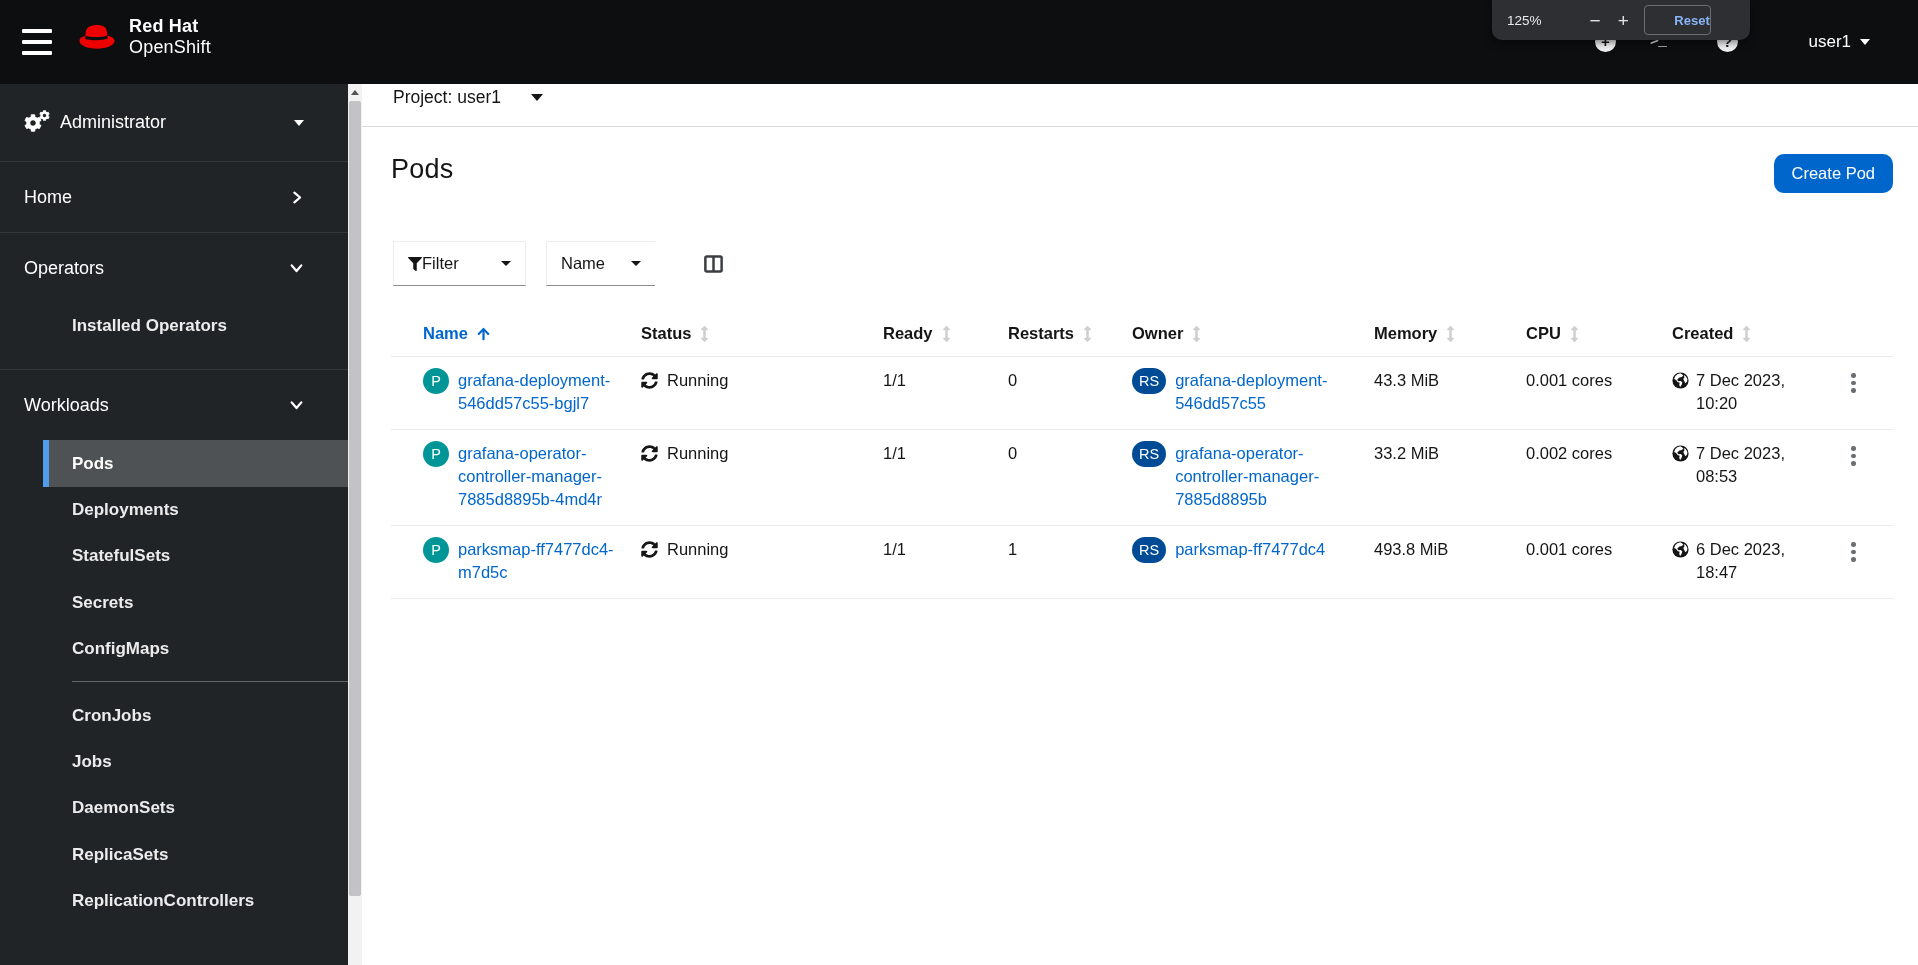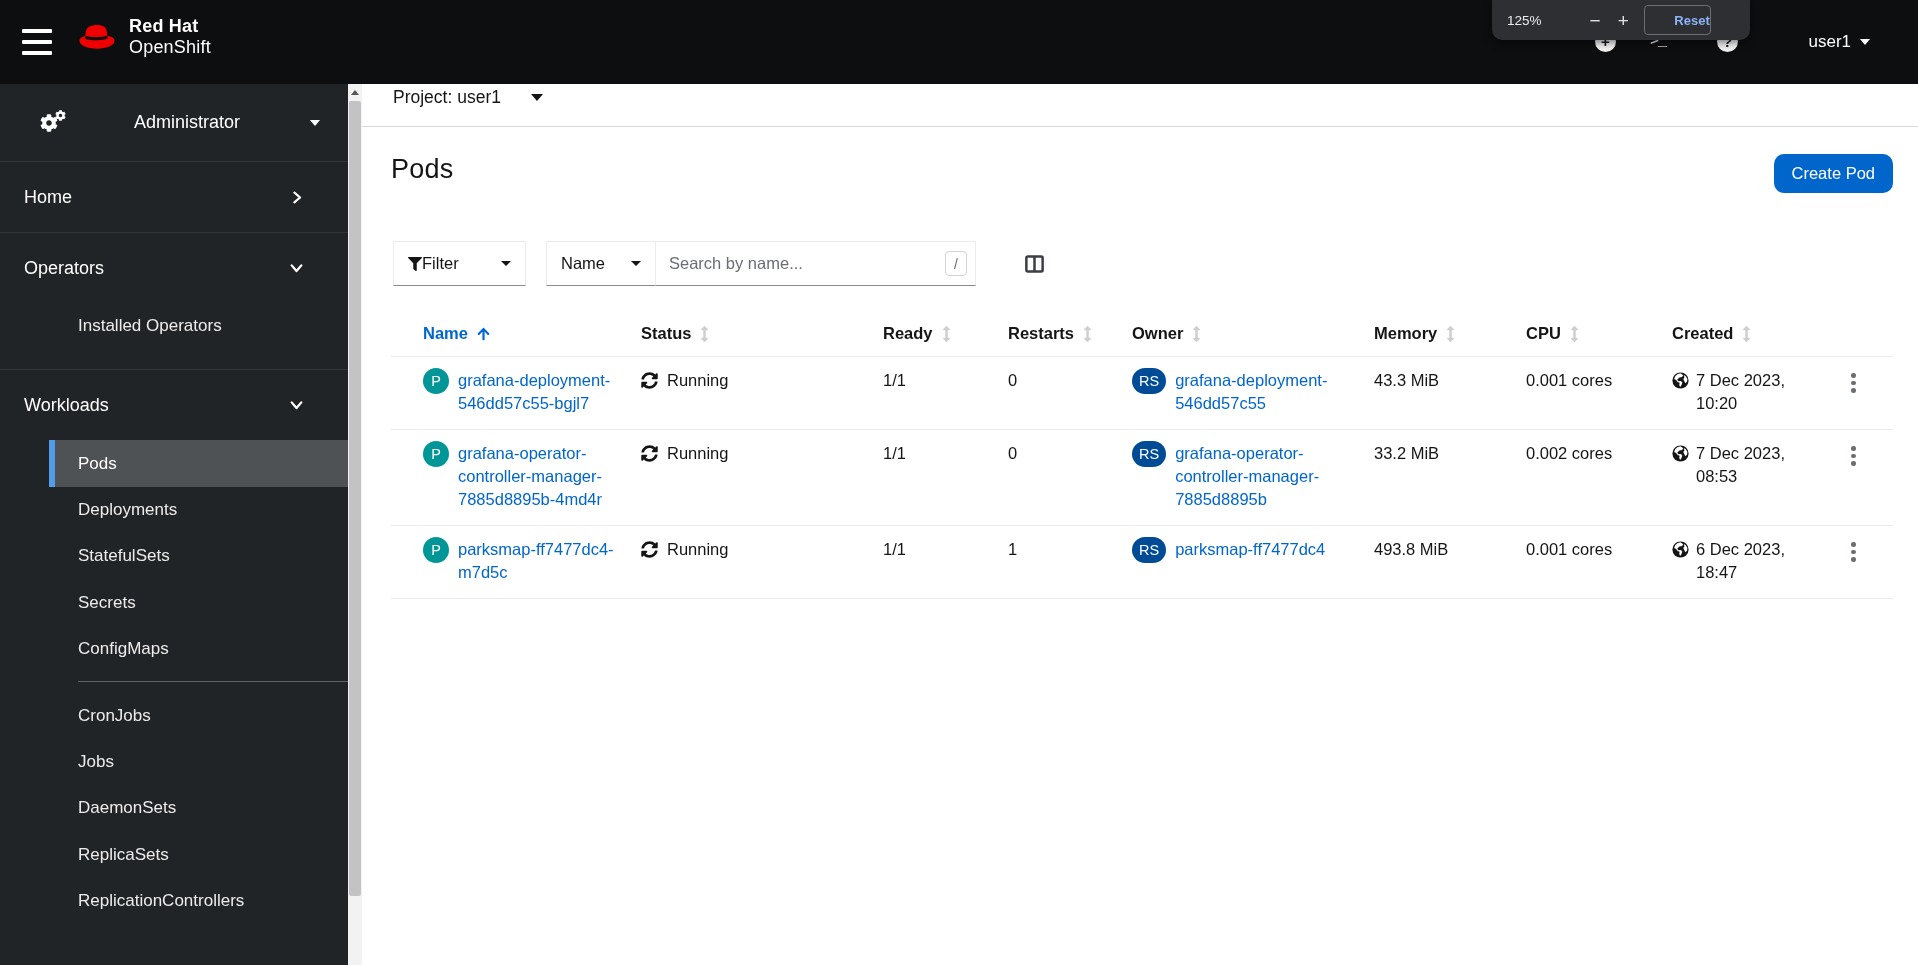--- a/index.html
+++ b/index.html
@@ -24,27 +24,27 @@
   
   .zoom-overlay { position:absolute; left:1492px; top:0; width:258px; height:40px; background:#2d2f32; border-radius:0 0 10px 10px; box-shadow:0 2px 8px rgba(0,0,0,.55); display:flex; align-items:center; z-index:60; }
   .zoom-level { margin-left:15px; font-size:13.5px; color:#e8eaed; }
   .zoom-step { background:none; border:none; color:#dee1e6; font-size:19px; line-height:1; }
   .zoom-minus { margin-left:48px; }
   .zoom-plus { margin-left:17px; }
   .zoom-reset { margin-left:15px; width:67px; height:30px; background:transparent; border:1px solid #6b6f74; border-radius:4px; color:var(--reset-link,#8ab4f8); font-size:13px; font-weight:700;text-align:right; }
 
   
   .sidebar { position:absolute; top:84px; left:0; width:348px; height:881px; background:var(--sidebar-bg,#212427); overflow:hidden; }
-  .perspective { width:100%; height:77px; display:flex; align-items:center; gap:12px; padding:0 44px 0 24px; background:none; border:none; color:#fff; font-size:18px; text-align:center;margin-left:16px; }
+  .perspective { width:100%; height:77px; display:flex; align-items:center; gap:12px; padding:0 44px 0 24px; background:none; border:none; color:#fff; font-size:18px; text-align:left; }
   .perspective-label { flex:1; }
   .gears { position:relative; width:24px; height:22px; flex:0 0 24px; }
   .gears svg { position:absolute; }
   .nav-section { border-top:1px solid #32373c; }
   .nav-section-header { width:100%; height:70px; display:flex; align-items:center; justify-content:space-between; padding:0 44px 0 24px; background:none; border:none; color:#fff; font-size:18px; }
-  .nav-section ul { list-style:none; padding:0 0 20px 18px; }
+  .nav-section ul { list-style:none; padding:0 0 20px 12px;font-weight:bold; }
   .nav-section.clipped ul { padding-bottom:0; }
   .nav-item { display:flex; align-items:center; height:46.4px; margin-left:31px; padding-left:29px; color:#ececec; font-size:17px; cursor:pointer; }
   .nav-item.active { background:#4f5255; border-left:6px solid var(--nav-accent,#519de9); padding-left:23px; color:#fff; }
   .nav-divider { border:none; border-top:1px solid #606468; margin:9px 0 10px 60px; }
 
   
   .nav-scrollbar { position:absolute; top:84px; left:348px; width:14px; height:881px; background:#f2f2f3; }
   .sb-arrow { position:absolute; top:0; left:0; width:14px; height:17px; background:#f2f2f3; border:none; display:flex; align-items:center; justify-content:center; }
   .sb-arrow i { width:0; height:0; border-left:4px solid transparent; border-right:4px solid transparent; border-bottom:5px solid #555; }
   .sb-thumb { position:absolute; top:17px; left:1px; width:12px; height:795px; background:#c3c3c5; border-radius:2px; }
@@ -260,24 +260,20 @@
         <svg width="14" height="14" viewBox="0 0 512 512" fill="#151515">
             <path d="M487.976 0H24.028C2.71 0-8.047 25.866 7.058 40.971L192 225.941V432c0 7.831 3.821 15.17 10.237 19.662l80 55.98C298.02 518.69 320 507.493 320 487.98V225.941l184.947-184.97C520.021 25.896 509.338 0 487.976 0z"></path>
           </svg>
         <span>Filter</span>
         <i class="caret-sm"></i>
       </button>
       <button class="select-toggle attr-toggle">
         <span>Name</span>
         <i class="caret-sm"></i>
       </button>
-      <div class="search-wrap">
-        <input class="search-input" type="text" placeholder="Search by name..." style="">
-        <span class="kbd-hint">/</span>
-      </div>
       <button class="columns-btn">
         <svg width="21" height="20" viewBox="0 0 16 16" fill="none" stroke="#3b3e43" stroke-width="2">
             <rect x="1.5" y="2" width="13" height="12" rx="1.2"></rect>
             <line x1="8" y1="2" x2="8" y2="14"></line>
           </svg>
       </button>
     </div>
 
     <div class="pods-table">
       <div class="thead">

